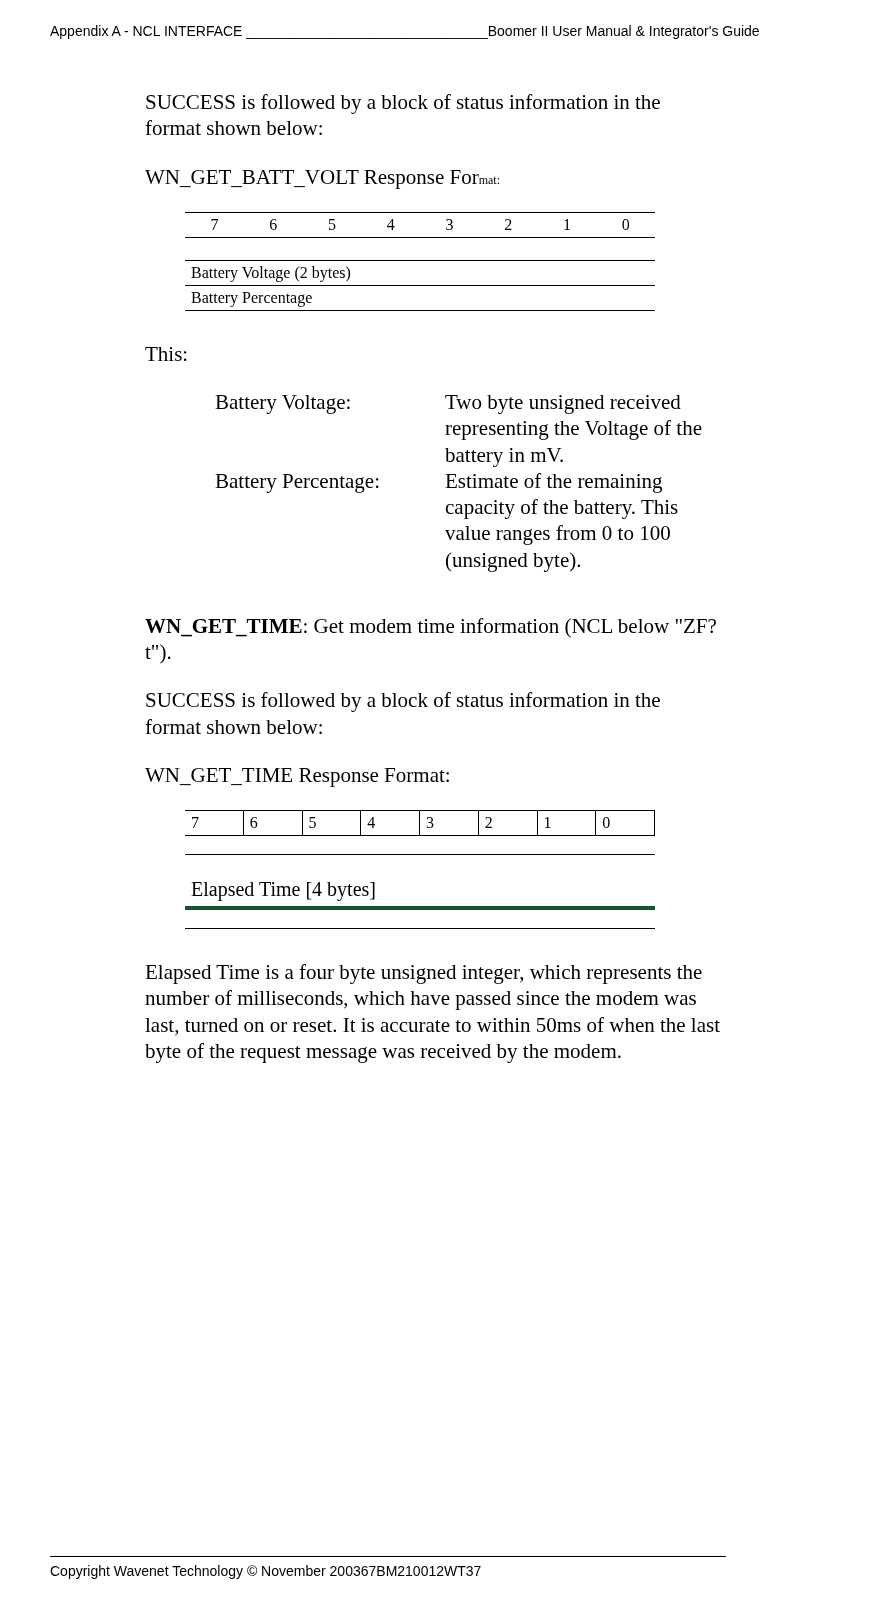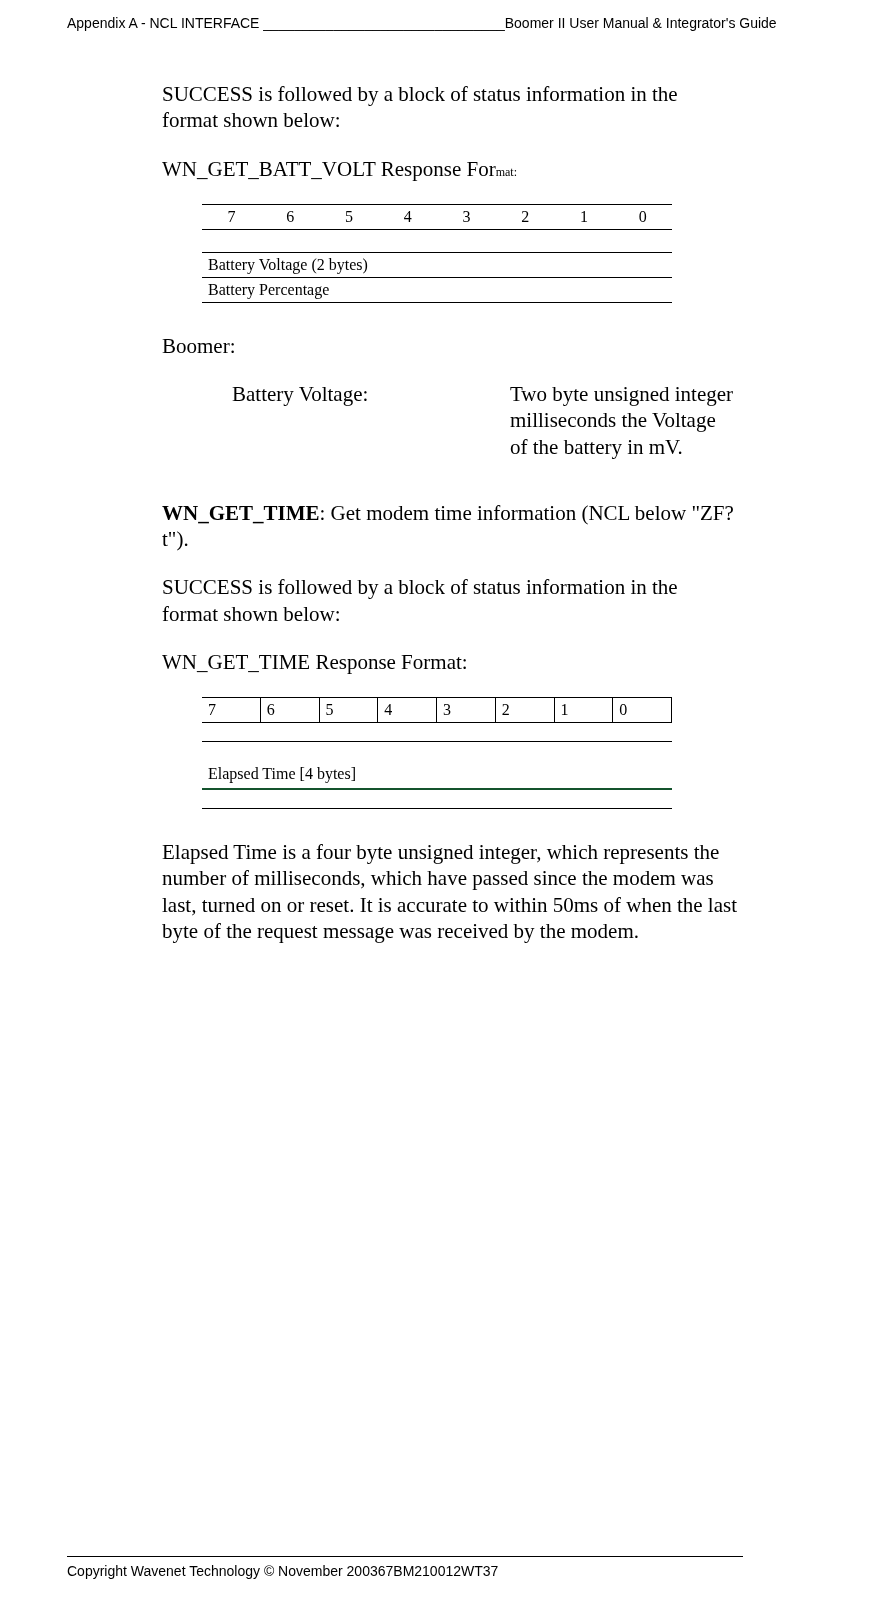--- a/index.html
+++ b/index.html
@@ -7,23 +7,22 @@
     padding: 0;
     font-family: "Times New Roman", Times, serif;
     background: #fff;
     color: #000;
     width: 872px;
   }
   .page {
     width: 776px;
     min-height: 1604px;
     box-sizing: border-box;
-    padding: 15px 50px 30px 50px;
+    padding: 23px 50px 30px 50px;
     position: relative;
-    margin-left: 17px;
   }
   .hdr {
     font-family: Arial, Helvetica, sans-serif;
     font-size: 14px;
     margin-bottom: 50px;
     display: flex;
     justify-content: space-between;
     white-space: nowrap;
   }
   .content {
@@ -56,21 +55,20 @@
   }
   table.bits tr.empty td {
     height: 18px;
   }
   .defs {
     margin-left: 70px;
     margin-bottom: 40px;
   }
   .defs-row {
     display: flex;
-    gap: 48px;
   }
   .defs-label {
     width: 230px;
     flex-shrink: 0;
   }
   .defs-text {
     flex: 1;
   }
   .tblwrap2 {
     margin-left: 40px;
@@ -84,23 +82,23 @@
   table.bits2 td.hcell {
     border-top: 1px solid #000;
     border-bottom: 1px solid #000;
     border-right: 1px solid #000;
     padding: 2px 6px;
     width: 58px;
   }
   table.bits2 tr.hrow td:first-child { }
   .bigbox {
     border-top: 1px solid #000;
-    border-bottom: 2px solid #14532d;
+    border-bottom: 4px solid #14532d;
     padding: 22px 6px 4px 6px;
-    font-size: 16px;
+    font-size: 20px;
     width: 458px;
     margin-top: 18px;
   }
   .botline {
     border-bottom: 1px solid #000;
     width: 470px;
     margin-top: 18px;
   }
   .ftr {
     position: absolute;
@@ -154,26 +152,30 @@
         <tr>
               <td colspan="8">Battery Voltage (2 bytes)</td>
             </tr>
         <tr>
               <td colspan="8">Battery Percentage</td>
             </tr>
       </tbody>
         </table>
     </div>
 
-    <p class="para">Boomer:</p>
+    <p class="para">This:</p>
 
     <div class="defs">
       <div class="defs-row">
         <div class="defs-label">Battery Voltage:</div>
-        <div class="defs-text">Two byte unsigned integer milliseconds the Voltage of the battery in mV.</div>
+        <div class="defs-text">Two byte unsigned received representing the Voltage of the battery in mV.</div>
+      </div>
+      <div class="defs-row">
+        <div class="defs-label">Battery Percentage:</div>
+        <div class="defs-text">Estimate of the remaining capacity of the battery.  This value ranges from 0 to 100 (unsigned byte).</div>
       </div>
     </div>
 
     <p class="para" style="margin-top:40px;">
       <span class="bold">WN_GET_TIME</span><span>:     Get modem time information (NCL below "ZF?t").</span>
     </p>
 
     <p class="para">SUCCESS is followed by a block of status information in the format shown below:</p>
 
     <p class="para">WN_GET_TIME Response Format:</p>

